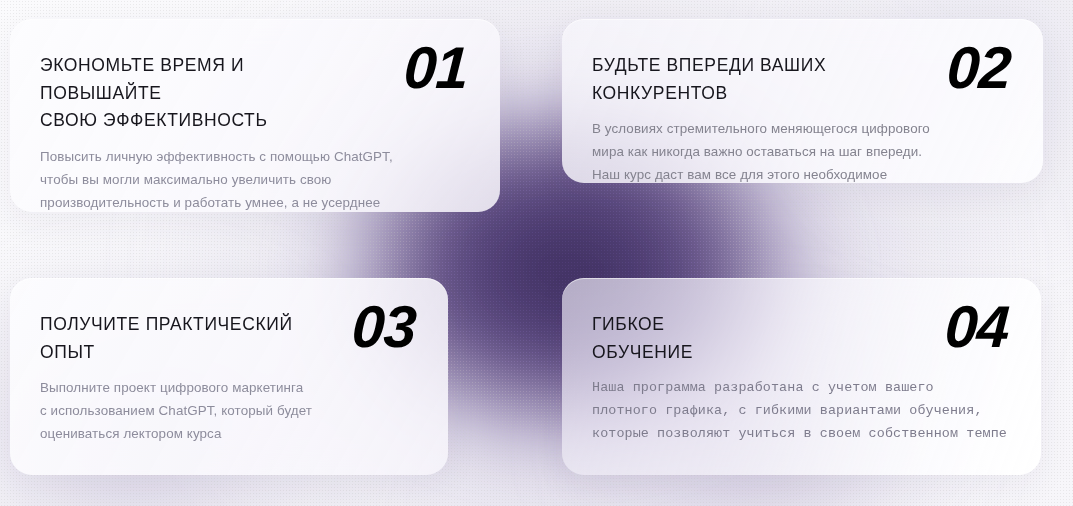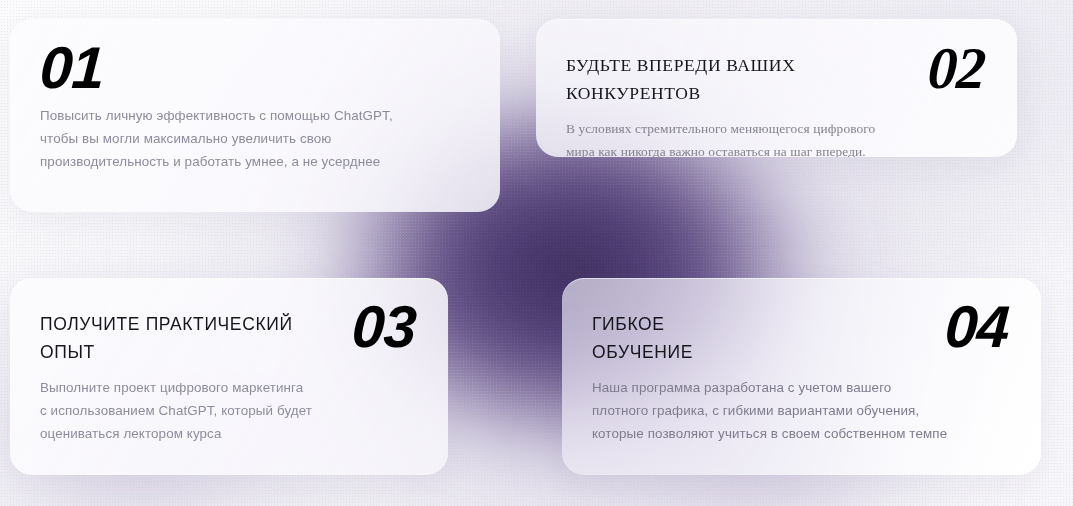--- a/index.html
+++ b/index.html
@@ -132,25 +132,25 @@
       0 10px 34px rgba(60,45,95,0.055);
   }
 
   
   .card-1 { left:10px;  top:19px;  width:490px; height:193px;
             background:linear-gradient(120deg,
               rgba(252,252,254,0.94) 0%,
               rgba(250,249,253,0.90) 55%,
               rgba(246,244,250,0.86) 100%); }
 
-  .card-2 { left:536px; top:19px;  width:481px; height:138px;
+  .card-2 { left:562px; top:19px;  width:481px; height:164px;
             background:linear-gradient(115deg,
               rgba(247,246,251,0.80) 0%,
               rgba(250,249,253,0.84) 45%,
-              rgba(253,253,255,0.93) 100%);font-family:Liberation Serif, serif; }
+              rgba(253,253,255,0.93) 100%); }
 
   .card-3 { left:10px;  top:278px; width:438px; height:197px;
             background:linear-gradient(120deg,
               rgba(252,252,254,0.93) 0%,
               rgba(250,249,253,0.90) 58%,
               rgba(247,245,251,0.86) 100%); }
 
   .card-4 { left:562px; top:278px; width:479px; height:197px;
             background:linear-gradient(110deg,
               rgba(238,235,245,0.66) 0%,
@@ -193,21 +193,21 @@
   .card-desc {
     margin-top:10px;
     font-size:13.4px;
     line-height:1.72;
     font-weight:400;
     letter-spacing:0.1px;
     color:#8d8c9c;
     white-space:pre-line;
     max-width:430px;
   }
-  .card-4 .card-desc { color:#7e7c8d; max-width:452px; }
+  .card-4 .card-desc { color:#7e7c8d; max-width:452px;font-family:Liberation Mono, monospace; }
   .card-2 .card-desc { color:#84838f; max-width:440px; }
 
   .card-3 .card-title { max-width:300px; }
   .card-4 .card-title { max-width:260px; }
 </style>
 </head>
 <body>
 
 <div id="stage">
 
@@ -215,20 +215,22 @@
   <div class="blob blob-halo"></div>
   <div class="blob blob-left"></div>
   <div class="blob blob-tr"></div>
   <div class="blob blob-br"></div>
   <div class="blob blob-core"></div>
   <div class="bg-dots2"></div>
   <div class="bg-dots"></div>
 
   <div class="card card-1">
     <div class="card-head">
+      <div class="card-title">ЭКОНОМЬТЕ ВРЕМЯ И ПОВЫШАЙТЕ
+СВОЮ ЭФФЕКТИВНОСТЬ</div>
       <div class="card-number">01</div>
     </div>
     <div class="card-desc">Повысить личную эффективность с помощью ChatGPT,
 чтобы вы могли максимально увеличить свою
 производительность и работать умнее, а не усерднее</div>
   </div>
 
   <div class="card card-2">
     <div class="card-head">
       <div class="card-title">БУДЬТЕ ВПЕРЕДИ ВАШИХ

